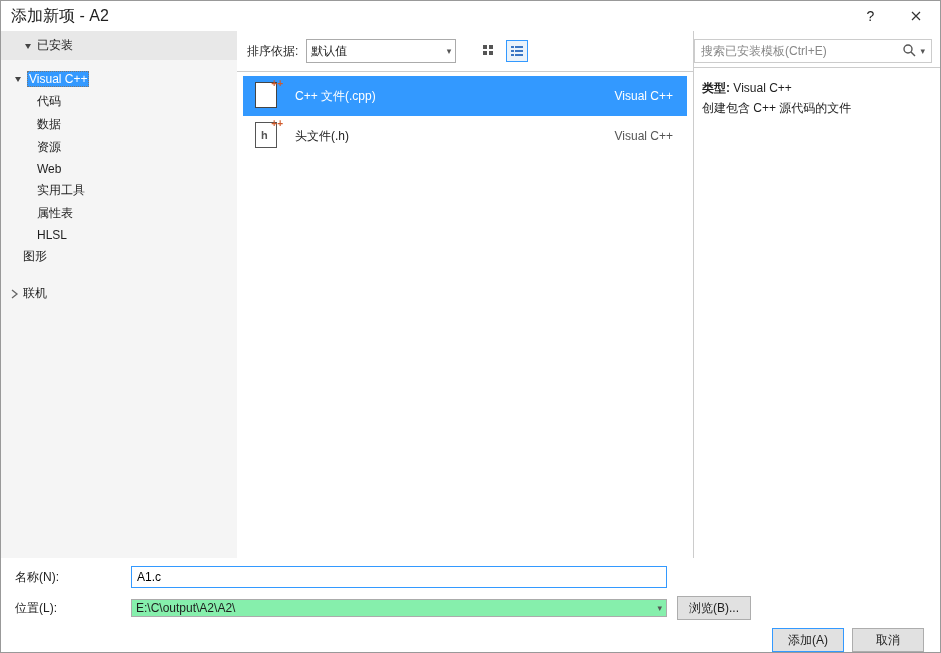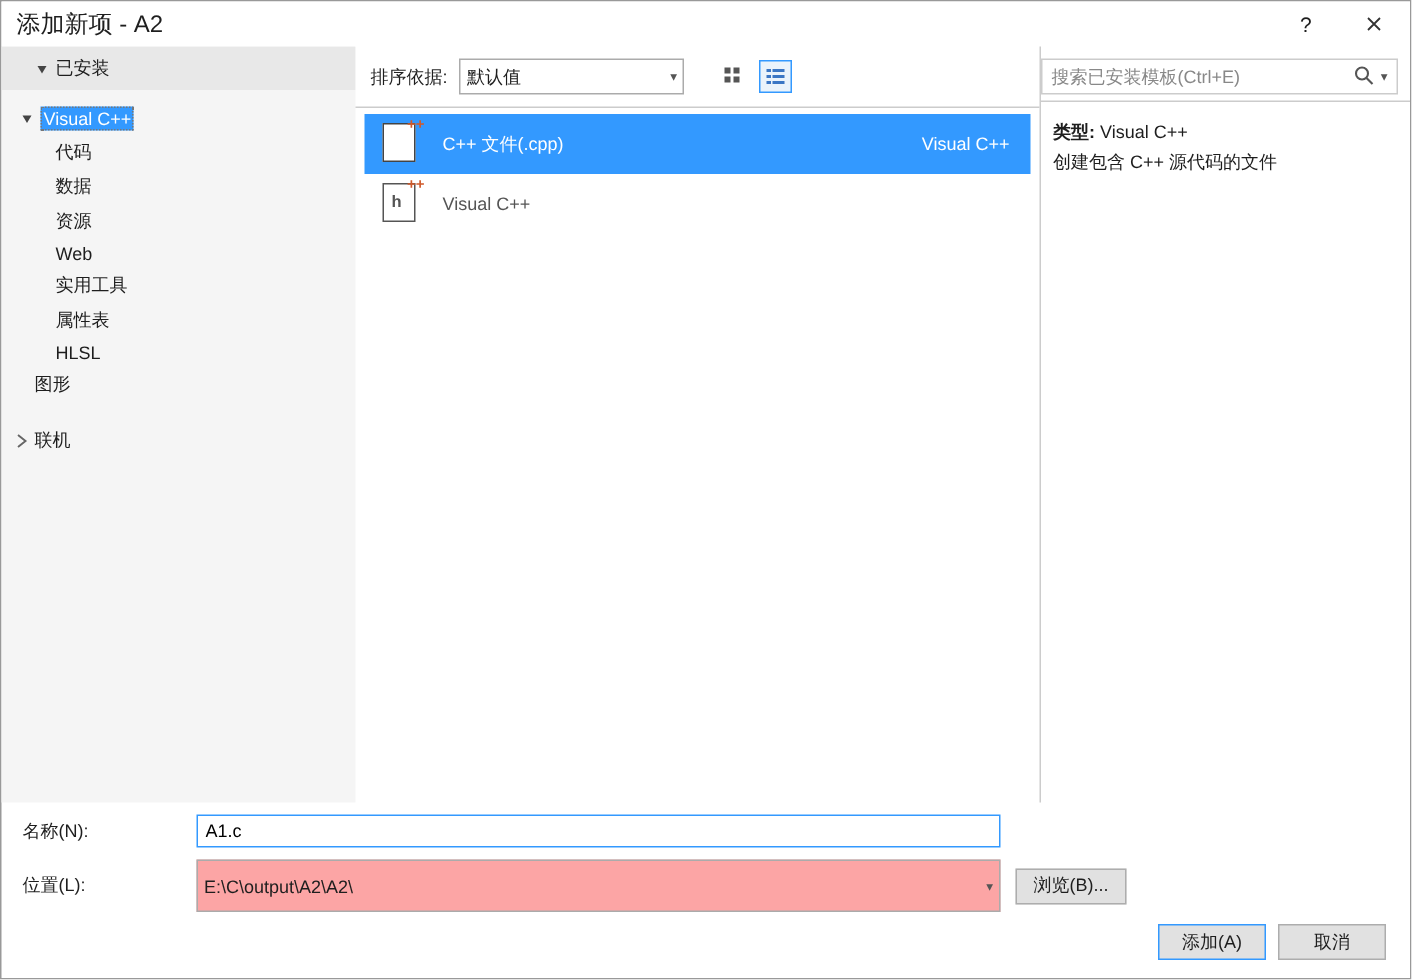--- a/index.html
+++ b/index.html
@@ -40,25 +40,25 @@
     .tpl-icon .h { position: absolute; left: 8px; top: 7px; font-size: 11px; color: #555; font-weight: bold; }
     .tpl-name { flex: 1; }
     .tpl-cat { color: #555; padding-right: 4px; }
     .template-item.selected .tpl-cat { color: #fff; }
     .right-pane { width: 246px; display: flex; flex-direction: column; }
     .search-wrap { padding: 8px 8px 4px 0; border-bottom: 1px solid #ccc; }
     .search-box { height: 24px; border: 1px solid #ccc; display: flex; align-items: center; padding: 0 6px; color: #888; }
     .search-box .sicon { margin-left: auto; color: #555; }
     .detail { padding: 10px 8px; line-height: 1.7; }
     .detail .type-label { font-weight: bold; display: inline; margin-top: 37px; }
-    .bottom { padding: 8px 14px 12px 14px; }
+    .bottom { padding: 8px 14px 0 14px; }
     .form-row { display: flex; align-items: center; margin-bottom: 8px; }
     .form-row .flabel { width: 116px; }
     .form-row input.text { height: 22px; border: 1px solid #3399ff; padding: 0 5px; font-family: inherit; font-size: 12px; outline: none; }
-    .form-row .loc-combo { height: 35px; border: 1px solid #ababab; display: flex; align-items: center; padding: 0 4px; justify-content: space-between; background: #fca5a5; }
+    .form-row .loc-combo { height: 18px; border: 1px solid #ababab; display: flex; align-items: center; padding: 0 4px; justify-content: space-between; background: #86efac; }
     .btn { height: 24px; min-width: 74px; border: 1px solid #adadad; background: #e1e1e1; padding: 0 10px; display: inline-flex; align-items: center; justify-content: center; cursor: default; }
     .footer { display: flex; justify-content: flex-end; gap: 8px; padding-right: 2px; margin-top: 4px; }
     .footer .btn { min-width: 72px; }
     .name-input-wrap { width: 536px; }
     .loc-wrap { width: 536px; }
     .browse-wrap { margin-left: 10px; }
   </style>
 </head>
 <body>
 
@@ -153,20 +153,21 @@
             </div>
             <span class="tpl-name">C++ 文件(.cpp)</span>
             <span class="tpl-cat">Visual C++</span>
           </div>
           <div class="template-item">
             <div class="tpl-icon">
               <div class="box"></div>
                 <span class="h">h</span>
                 <span class="plus">++</span>
             </div>
+            <span class="tpl-name">头文件(.h)</span>
             <span class="tpl-cat">Visual C++</span>
           </div>
         </div>
       </div>
 
       <div class="right-pane">
         <div class="search-wrap">
           <div class="search-box">
             <span>搜索已安装模板(Ctrl+E)</span>
             <span class="sicon">

